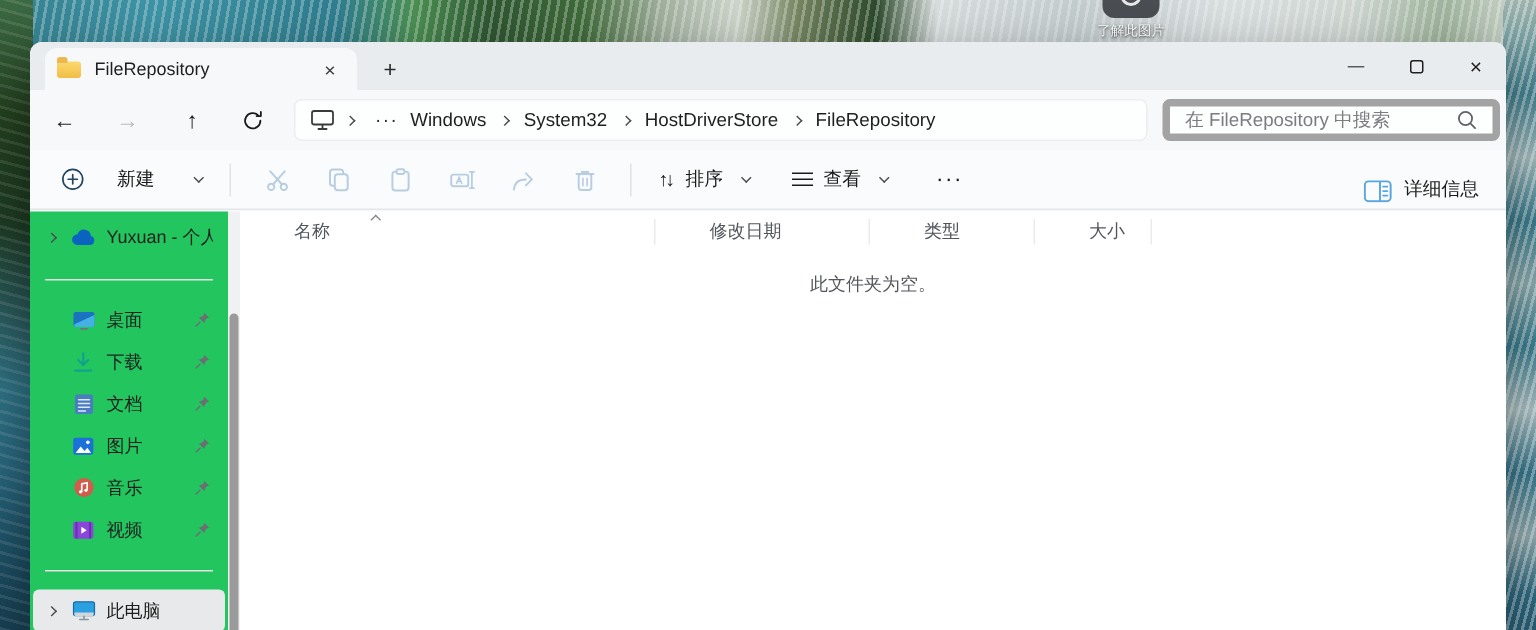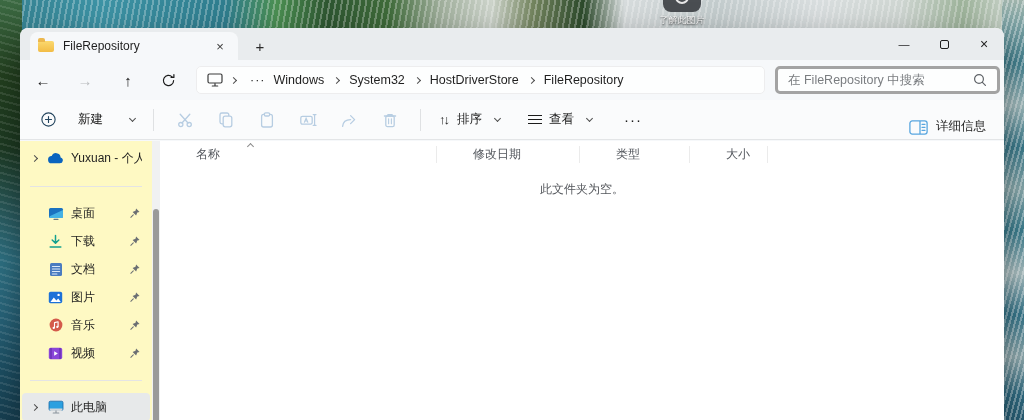--- a/index.html
+++ b/index.html
@@ -21,21 +21,21 @@
       linear-gradient(180deg, #3c6a43 0%, #23401f 18%, #1d3a22 35%, #2b5e63 52%,
         #2e7183 62%, #28647a 75%, #1d4f63 88%, #173f51 100%);
   }
   .wp-right { position:absolute; right:0; top:0; width:22px; height:420px;
     background:
       repeating-linear-gradient(105deg, rgba(255,255,255,.35) 0 2px, rgba(0,0,0,0) 2px 5px),
       linear-gradient(180deg, #9fb4ac 0%, #7aa0a2 6%, #42808e 15%, #9fb9bb 25%,
         #39798a 35%, #88a8ab 45%, #3a7c8d 55%, #a9bec0 65%, #35758a 75%,
         #8fa9ad 85%, #2f6a80 94%, #275b71 100%);
   }
-  .desk-icon-wrap { position:absolute; left:646px; top:0; width:72px; z-index:1; text-align:center; }
+  .desk-icon-wrap { position:absolute; left:718px; top:0; width:72px; z-index:1; text-align:center; }
   .desk-icon { width:38px; height:24px; margin:-12px auto 0; background:#4a4e52; border-radius:8px; position:relative; }
   .desk-icon::after { content:""; position:absolute; left:12px; top:2px; width:10px; height:10px;
     border:2px solid #e8e8e8; border-radius:50%; }
   .desk-icon-label { font-size:9px; color:#fff; text-shadow:0 1px 2px rgba(0,0,0,.85); margin-top:2px; }
 
   
   .window { position:absolute; left:20px; top:28px; width:984px; height:392px; z-index:2;
     background:#f6f8fa; border-radius:8px 8px 0 0; box-shadow:0 12px 34px rgba(0,0,0,.42); overflow:hidden; }
 
   
@@ -63,42 +63,42 @@
   .crumb-bar { position:absolute; left:176px; top:6px; width:569px; height:28px; background:#fdfefe;
     border:1px solid #ededee; border-radius:5px; display:flex; align-items:center; padding:0 10px;
     font-size:12.5px; color:#1f1f1f; }
   .crumb-item { padding:0 2px; white-space:nowrap; }
   .chev { width:5px; height:5px; border-right:1.2px solid #4d4d4d; border-bottom:1.2px solid #4d4d4d; flex:none; }
   .chev.right { transform:rotate(-45deg); margin:0 8px; }
   .chev.down  { transform:rotate(45deg); margin-left:6px; margin-top:-2px; }
   .chev.side-right { transform:rotate(-45deg); }
   .crumb-ellipsis { margin:0 6px; letter-spacing:1px; color:#1f1f1f; }
   .search-bar { position:absolute; left:755px; top:6px; width:225px; height:28px; background:#fdfefe;
-    border:3px solid #a3a3a3; border-radius:5px; display:flex; align-items:center; padding:0 10px; }
+    border:5px solid #a3a3a3; border-radius:5px; display:flex; align-items:center; padding:0 10px; }
   .search-input { flex:1; border:none; outline:none; background:transparent; font-size:12.5px;
     color:#3c3c3c; font-family:"Liberation Sans",sans-serif; }
   .search-input::placeholder { color:#7a7d80; }
 
   
   .toolbar { height:40px; background:#fafbfc; border-bottom:1px solid #e3e5e7;
     display:flex; align-items:center; padding:0 12px; font-size:12.5px; color:#1b1b1b; }
   .tb-new { display:flex; align-items:center; gap:21px; padding:0 8px; height:30px; border-radius:4px; }
   .tb-sep { width:1px; height:22px; background:#dfe1e3; margin:0 10px; }
   .tb-icon-btn { width:41px; height:30px; display:flex; align-items:center; justify-content:center; border-radius:4px; }
   .tb-txt-btn { display:flex; align-items:center; gap:7px; padding:0 8px; height:30px; border-radius:4px; }
   .tb-view { margin-left:12px; }
   .tb-more { margin-left:16px; font-size:15px; letter-spacing:1px; padding:0 8px; }
   .sort-glyph { font-size:13px; letter-spacing:-2px; margin-right:2px; }
   .view-glyph { display:flex; flex-direction:column; gap:2.5px; }
   .view-glyph i { width:14px; height:1.6px; background:#1b1b1b; display:block; }
   .tb-details { margin-left:auto; display:flex; align-items:flex-end; gap:8px; padding:0 6px; height:30px; border-radius:4px; }
 
   
   .bodyarea { position:absolute; top:113px; left:0; right:0; bottom:0; display:flex; }
-  .sidebar { width:132px; background:#fef9c3; padding-top:3px; font-size:12px; color:#1f1f1f; }
+  .sidebar { width:132px; background:#22c55e; padding-top:3px; font-size:12px; color:#1f1f1f; }
   .side-row { height:28px; display:flex; align-items:center; padding:0 8px 0 10px; border-radius:4px; margin:0 2px; }
   .side-row .chev-cell { width:15px; display:flex; }
   .side-row .ico { width:17px; display:flex; justify-content:center; flex:none; }
   .side-row .lbl { margin-left:7px; flex:1; white-space:nowrap; overflow:hidden; }
   .side-row .pin { width:13px; display:flex; flex:none; }
   .side-sep { border-top:1px solid #e4e4e5; margin:14px 10px 12px; }
   .side-sep.two { margin:13px 10px 12px; }
   .side-row.selected { background:#e7e9ea; }
   .scrolltrack { width:8px; background:#f0f1f2; position:relative; }
   .scrollhandle { position:absolute; left:1px; top:68px; bottom:-3px; width:6px; background:#9a9a9a; border-radius:3px; }

